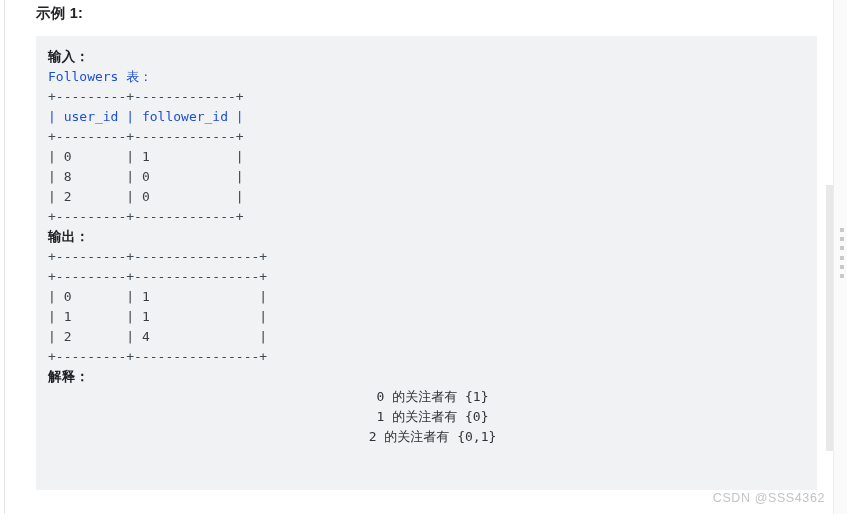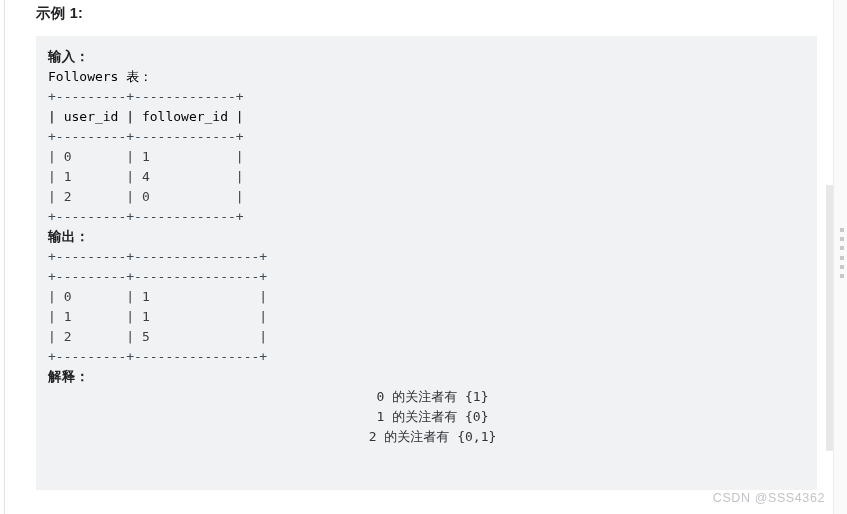--- a/index.html
+++ b/index.html
@@ -71,21 +71,21 @@
 
   .mono-line {
     font-family: "DejaVu Sans Mono", "Liberation Mono", monospace;
     font-size: 13px;
     line-height: 20px;
     white-space: pre;
     color: #2f3337;
     display: block;
   }
   .rule-line { color: #3f4a52; }
-  .head-line { color: #000000; }
+  .head-line { color: #1d4ed8; }
   .data-line { color: #3a3f44; }
   .exp-line  { color: #2f3337; text-align: center; }
 
   
   .scroll-rail {
     position: absolute;
     right: 0px;
     top: 0;
     width: 14px;
     height: 514px;
@@ -145,35 +145,35 @@
 
     <span class="mono-line head-line">Followers 表：</span>
 
     <span class="mono-line rule-line">+---------+-------------+</span>
 
     <span class="mono-line head-line">| user_id | follower_id |</span>
 
     <span class="mono-line rule-line">+---------+-------------+</span>
 
     <span class="mono-line data-line">| 0       | 1           |</span>
-    <span class="mono-line data-line">| 1       | 4           |</span>
+    <span class="mono-line data-line">| 8       | 0           |</span>
     <span class="mono-line data-line">| 2       | 0           |</span>
 
     <span class="mono-line rule-line">+---------+-------------+</span>
 
     <span class="lbl">输出：</span>
 
     <span class="mono-line rule-line">+---------+----------------+</span>
 
 
     <span class="mono-line rule-line">+---------+----------------+</span>
 
     <span class="mono-line data-line">| 0       | 1              |</span>
     <span class="mono-line data-line">| 1       | 1              |</span>
-    <span class="mono-line data-line">| 2       | 5              |</span>
+    <span class="mono-line data-line">| 2       | 4              |</span>
 
     <span class="mono-line rule-line">+---------+----------------+</span>
 
     <span class="lbl">解释：</span>
 
     <span class="mono-line exp-line">0 的关注者有 {1}</span>
     <span class="mono-line exp-line">1 的关注者有 {0}</span>
     <span class="mono-line exp-line">2 的关注者有 {0,1}</span>
 
   </div>

